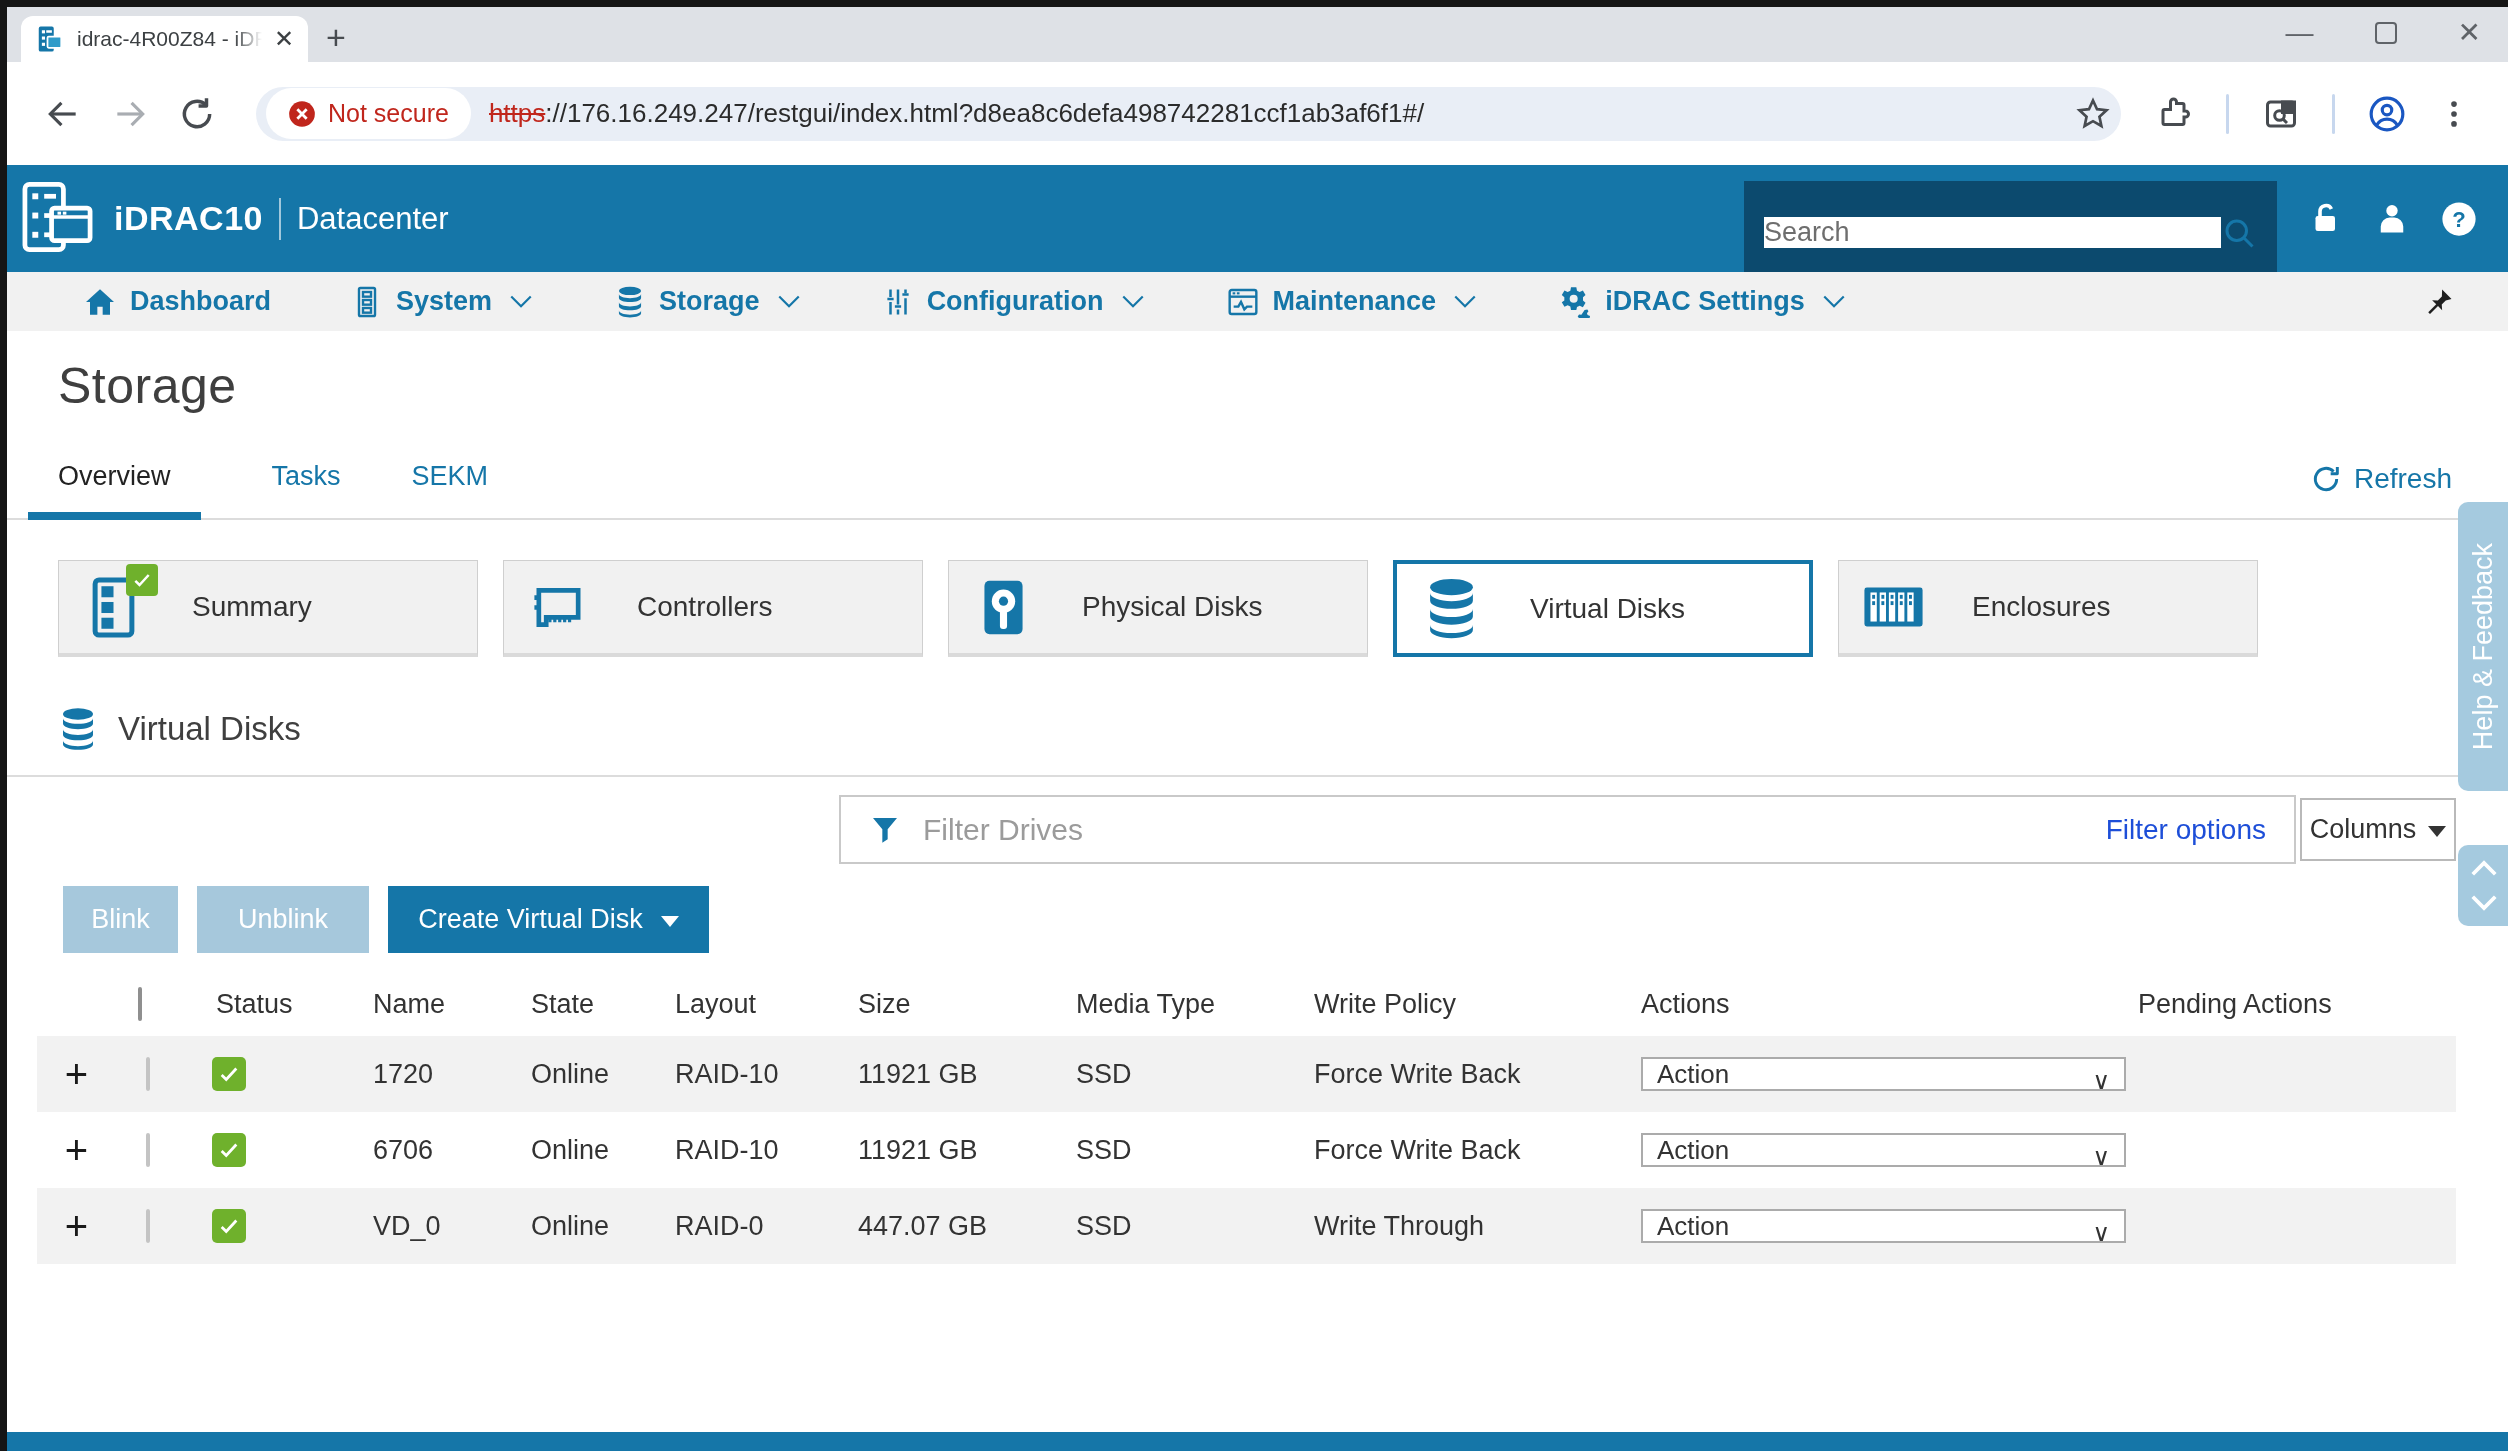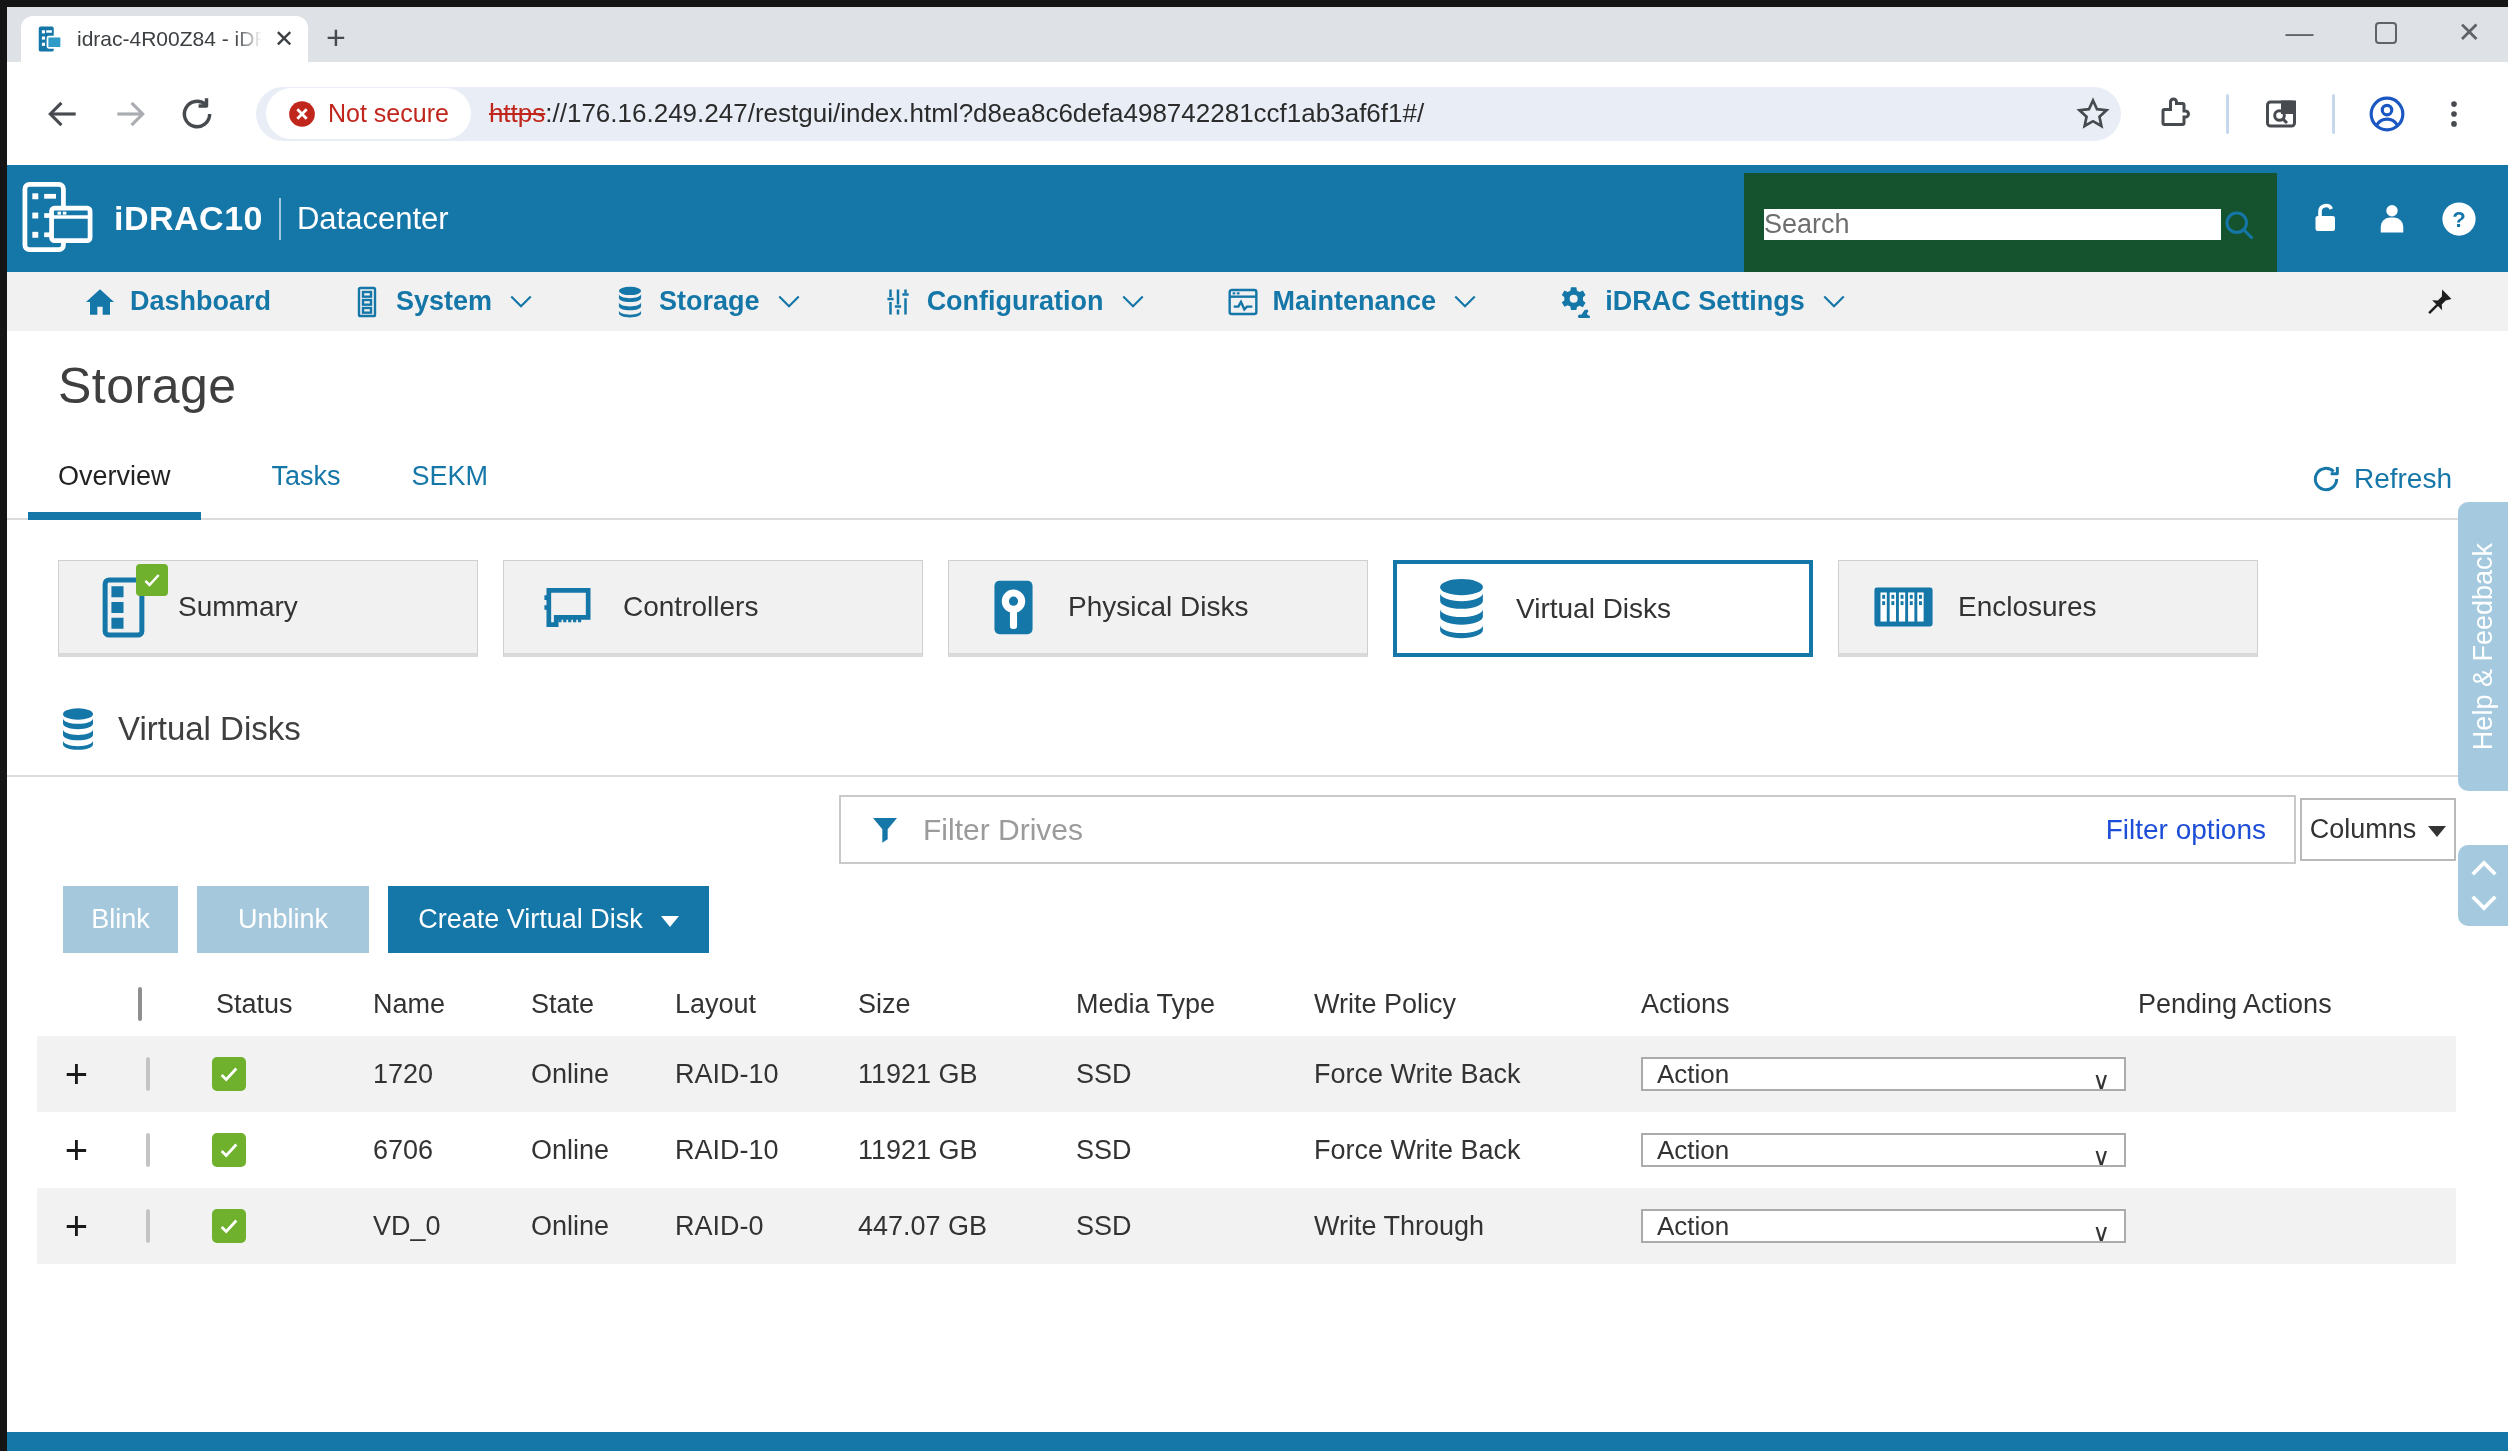--- a/index.html
+++ b/index.html
@@ -38,21 +38,21 @@
   .omnibox .star{margin-left:auto;}
   .tool-sep{width:3px; height:40px; background:#C7D7EE; border-radius:2px; margin:0 14px;}
 
   
   .appbar{height:107px; background:var(--brand); display:flex; align-items:center; position:relative;}
   .logo{margin:0 18px 0 12px;}
   .brand{display:flex; align-items:center; gap:16px; color:#fff;}
   .brand .prod{font-size:34px; font-weight:bold; letter-spacing:0.5px;}
   .brand .sep{width:2px; height:42px; background:rgba(255,255,255,.6);}
   .brand .ed{font-size:31px; font-weight:300;}
-  .searchbox{position:absolute; left:1737px; top:8px; width:533px; height:103px; background:#14532d;
+  .searchbox{position:absolute; left:1737px; top:16px; width:533px; height:103px; background:#0c4a6e;
              display:flex; align-items:center; padding:0 20px;}
   .searchbox input{border:none; outline:none; flex:1; font-size:27px; color:#333; font-family:"Liberation Sans",sans-serif;}
   .searchbox input::placeholder{color:#6E6E6E;}
   .hdr-icons{position:absolute; left:2270px; right:0; top:0; height:107px; display:flex; align-items:center; justify-content:center; gap:30px;}
 
   
   .mainnav{height:59px; background:#F1F1F1; display:flex; align-items:center; padding-left:77px; gap:81px; position:relative;}
   .nav-item{display:flex; align-items:center; gap:14px; color:var(--brand); font-size:27px; font-weight:bold; cursor:pointer;}
   .chev{margin-left:2px;}
   .pin{position:absolute; right:55px;}
@@ -61,21 +61,21 @@
   .content{position:relative;}
   .page-title{font-size:50px; font-weight:300; color:var(--ink); margin:26px 0 0 51px; letter-spacing:0.5px;}
   .tabs-row{position:relative; margin-top:40px; height:65px; border-bottom:2px solid #DCDCDC;}
   .tabs{display:flex; gap:71px; margin-left:51px; height:100%;}
   .ptab{font-size:27px; color:var(--brand); display:flex; align-items:flex-start; padding-top:6px; cursor:pointer;}
   .ptab.active{color:#222; border-bottom:8px solid var(--brand); margin-bottom:-2px; padding:6px 30px 0 30px; margin-left:-30px;}
   .refresh{position:absolute; right:57px; top:8px; display:flex; gap:12px; align-items:center; color:var(--brand); font-size:28px; cursor:pointer;}
 
   .cards{display:flex; gap:25px; margin:40px 0 0 51px;}
   .card{width:420px; height:97px; background:#F1F1F1; border:1px solid #CFCFCF; border-bottom:4px solid #DADADA;
-        display:flex; align-items:center; gap:24px; padding-left:34px; cursor:pointer;}
+        display:flex; align-items:center; gap:48px; padding-left:24px; cursor:pointer;}
   .card.active{background:#fff; border:4px solid var(--brand);}
   .card-label{font-size:28px; color:#333;}
   .card-icon{position:relative; width:61px; height:63px; display:flex; align-items:center; justify-content:center;}
   .badge{position:absolute; top:-12px; right:-14px; width:32px; height:32px; background:var(--green); border-radius:4px;
          display:flex; align-items:center; justify-content:center;}
 
   .section-head{display:flex; align-items:center; gap:20px; margin:50px 0 0 51px;}
   .section-title{font-size:33px; color:var(--ink);}
   .hr{height:2px; background:#DCDCDC; margin-top:24px;}
 

